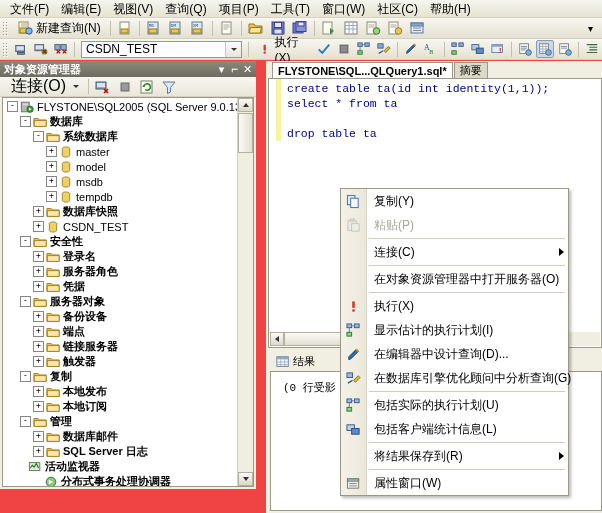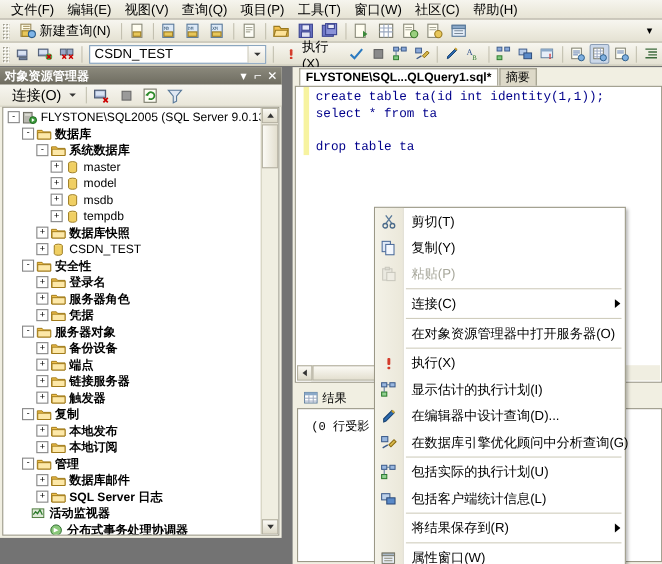--- a/index.html
+++ b/index.html
@@ -4,21 +4,21 @@
 <style>
   html, body {
     margin: 0; padding: 0;
     width: 602px; height: 513px;
     overflow: hidden;
     background: #ffffff;
     font-family: "Liberation Sans", sans-serif;
     font-size: 11px;
     color: #000;
   }
-  #app { position: relative; width: 602px; height: 513px; background: #737373; }
+  #app { position: relative; width: 602px; height: 513px; background: #ef4444; }
 
   
   .menubar {
     position: absolute; left: 0; top: 0; width: 602px; height: 18px;
     background: linear-gradient(to bottom, #f6f5ee 0%, #eeece0 50%, #e6e3d4 100%);
     border-bottom: 1px solid #d6d3c2;
     display: flex; align-items: center; padding-left: 4px; box-sizing: border-box;
   }
   .menubar .mi {
     padding: 1px 6px; font-size: 12px; line-height: 14px; color: #000;
@@ -72,21 +72,21 @@
     height: 16px; background: linear-gradient(to bottom,#8b897c,#6e6c60);
     color: #fff; font-size: 11px; font-weight: bold; display: flex; align-items: center;
     padding: 0 2px 0 4px; box-sizing: border-box;
   }
   .oe-title .t { flex: 1; white-space: nowrap; }
   .oe-title .b { width: 13px; text-align: center; font-weight: normal; font-size: 11px; cursor: default; }
   .oe-tb {
     height: 20px; display: flex; align-items: center; padding-left: 3px; box-sizing: border-box;
     background: linear-gradient(to bottom,#f7f6f0,#e9e6d9); border-bottom: 1px solid #d4d1c0;
   }
-  .oe-tb .lbl { font-size: 13px; padding: 0 2px; }
+  .oe-tb .lbl { font-size: 16px; padding: 0 2px; }
   .oe-body {
     position: absolute; left: 2px; top: 36px; right: 2px; bottom: 2px;
     background: #fff; border: 1px solid #9b9887; overflow: hidden; box-sizing: border-box;
   }
   .tree { position: absolute; left: 0; top: 0; right: 15px; bottom: 0; overflow: hidden; padding-top: 1px; }
   .trow { height: 15px; display: flex; align-items: center; white-space: nowrap; font-size: 11px; }
   .exp {
     width: 9px; height: 9px; border: 1px solid #868686; background: #fff;
     font-size: 8px; line-height: 7px; text-align: center; color: #000;
     margin-right: 2px; flex: 0 0 auto; font-family: "DejaVu Sans Mono", monospace; cursor: default;
@@ -736,31 +736,20 @@
       </div>
     </div>
   </div>
 
   <div class="ctxmenu">
     <div class="ctx-gutter"></div>
     <div id="ctxitems" style="position:relative;">
         <div class="ctx-item">
           <span class="ctx-ic">
             <svg viewBox="0 0 16 16" width="15" height="15">
-              <path d="M5 2l6 8M11 2L5 10" stroke="#5a7a9a" stroke-width="1.3" fill="none"></path>
-              <circle cx="4.5" cy="12" r="2.2" fill="none" stroke="#4a6a8a" stroke-width="1.3"></circle>
-              <circle cx="11.5" cy="12" r="2.2" fill="none" stroke="#4a6a8a" stroke-width="1.3"></circle>
-            </svg>
-          </span>
-          <span class="ctx-lbl">剪切(T)</span>
-          <span class="ctx-arrow"></span>
-        </div>
-        <div class="ctx-item">
-          <span class="ctx-ic">
-            <svg viewBox="0 0 16 16" width="15" height="15">
               <rect x="1.5" y="1.5" width="8" height="10" fill="#dfe8f5" stroke="#4a6a9a"></rect>
               <rect x="5" y="4.5" width="8" height="10" fill="#f3f7fd" stroke="#4a6a9a"></rect>
             </svg>
           </span>
           <span class="ctx-lbl">复制(Y)</span>
           <span class="ctx-arrow"></span>
         </div>
         <div class="ctx-item disabled">
           <span class="ctx-ic">
             <svg viewBox="0 0 16 16" width="15" height="15" style="opacity: 0.45;">

